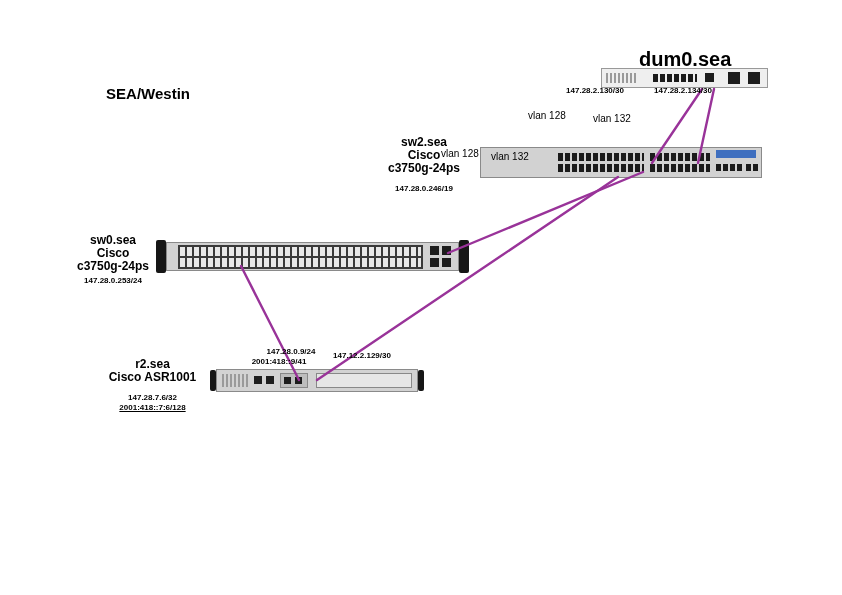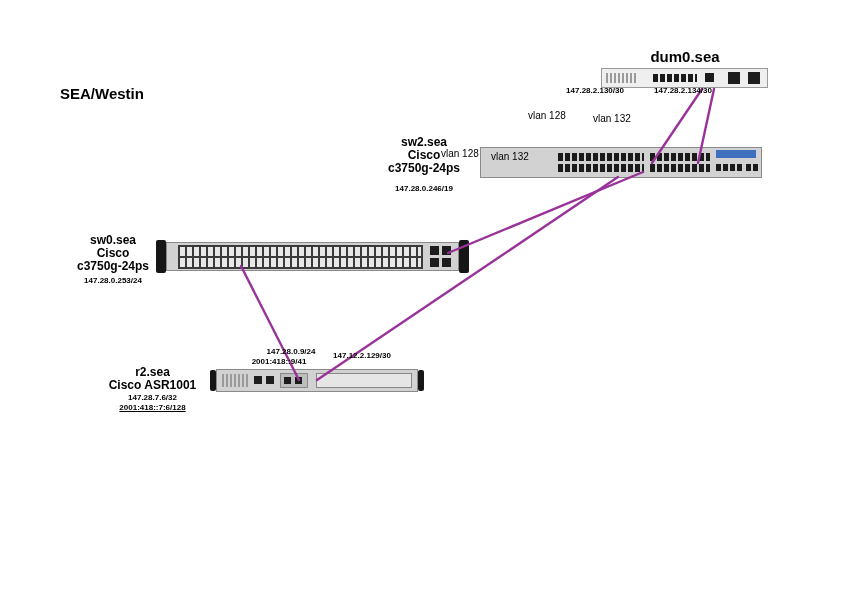--- a/index.html
+++ b/index.html
@@ -2,22 +2,22 @@
 <html style="--link: #993399; --logo-blue: #3f6fbf;"><head>
 <meta charset="utf-8">
 <style>
   :root{ --link:#993399; --logo-blue:#3f6fbf; }
   html,body{margin:0;padding:0;background:#fff;}
   #canvas{
     position:relative; width:842px; height:595px; background:#ffffff; overflow:hidden;
     font-family:"Liberation Sans", sans-serif; color:#000;
   }
   .lbl{position:absolute; white-space:nowrap;}
-  .title-block{font-size:15px; font-weight:bold; text-align:left; line-height:17px;}
-  .dev-name-lg{font-size:15px; font-weight:bold; text-align:center;}
+  .title-block{font-size:15px; font-weight:bold; text-align:right; line-height:17px;}
+  .dev-name-lg{font-size:20px; font-weight:bold; text-align:center;}
   .dev-label{font-size:12px; font-weight:bold; text-align:center; line-height:13px;}
   .ip-label{font-size:8px; font-weight:bold; text-align:center;}
   .vlan-label{font-size:10px; font-weight:normal;}
 
   
   .chassis{position:absolute; box-sizing:border-box;}
   .body{position:absolute; box-sizing:border-box; background:#d2d2d2; border:1px solid #8a8a8a;}
   .ear{position:absolute; background:#161616; border-radius:2px;}
   .port-row{position:absolute; background-image:repeating-linear-gradient(90deg,#1b1b1b 0px,#1b1b1b 5px,transparent 5px,transparent 7px);}
   .port-row-light{position:absolute; background-image:repeating-linear-gradient(90deg,#e8e8e8 0px,#e8e8e8 5px,transparent 5px,transparent 7px);}
@@ -110,21 +110,21 @@
   </div>
   <div class="lbl ip-label" style="left:389px; top:184px; width:70px;">147.28.0.246/19</div>
 
   <div class="lbl dev-label" style="left:73px; top:234px; width:80px;">
     <div>sw0.sea</div>
     <div>Cisco</div>
     <div>c3750g-24ps</div>
   </div>
   <div class="lbl ip-label" style="left:78px; top:276px; width:70px;">147.28.0.253/24</div>
 
-  <div class="lbl dev-label" style="left:100px; top:358px; width:105px;margin-top:8px;">
+  <div class="lbl dev-label" style="left:100px; top:358px; width:105px;">
     <div>r2.sea</div>
     <div>Cisco ASR1001</div>
   </div>
   <div class="lbl ip-label" style="left:100px; top:393px; width:105px;">147.28.7.6/32</div>
   <div class="lbl ip-label" style="left:100px; top:403px; width:105px;text-decoration:underline;">2001:418::7:6/128</div>
 
   <div class="lbl ip-label" style="left:260px; top:347px; width:62px;">147.28.0.9/24</div>
   <div class="lbl ip-label" style="left:245px; top:357px; width:68px;">2001:418::9/41</div>
   <div class="lbl ip-label" style="left:328px; top:351px; width:68px;">147.12.2.129/30</div>
 

